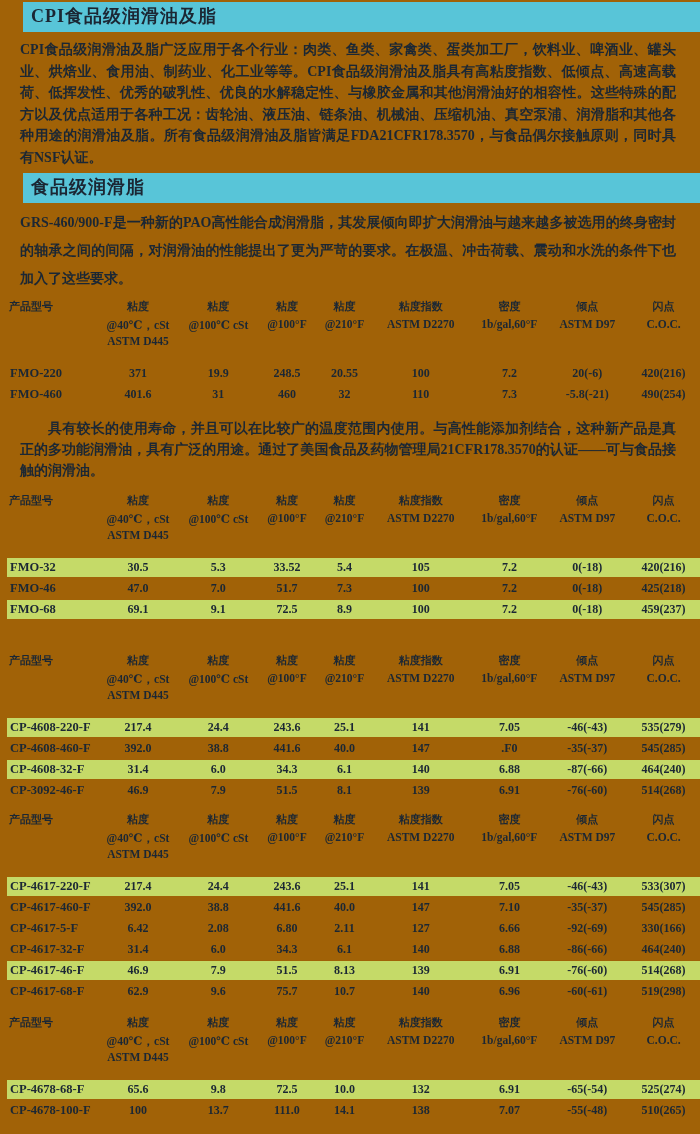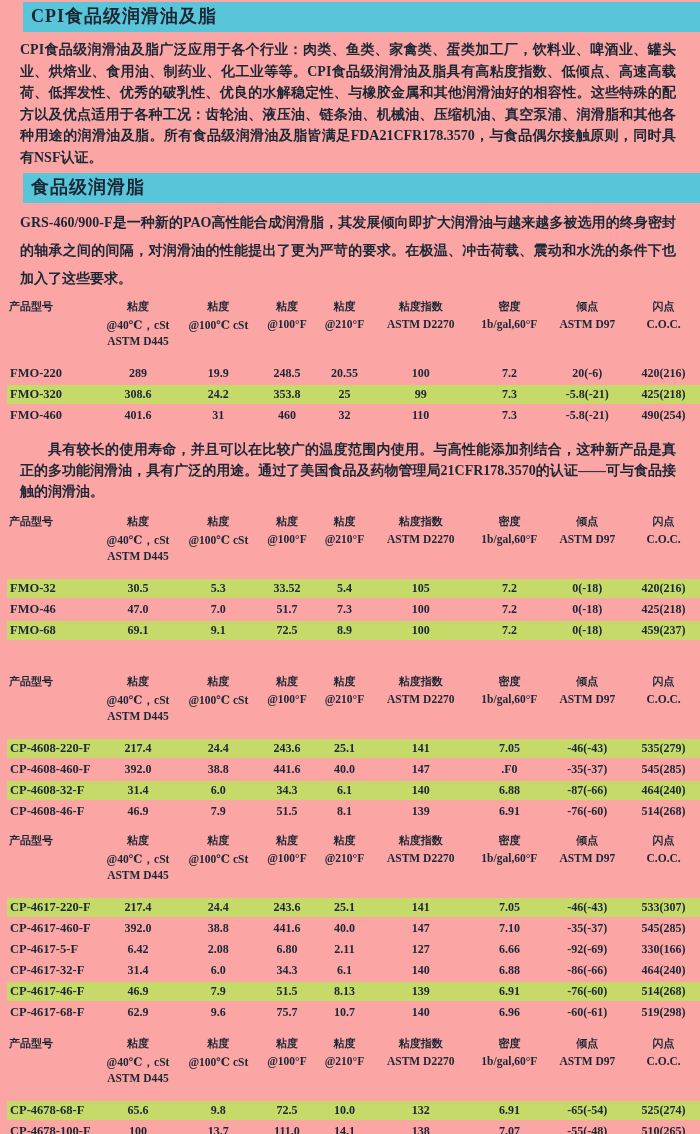--- a/index.html
+++ b/index.html
@@ -1,17 +1,17 @@
 <!DOCTYPE html>
 <html style="--cyan: #58c5d8; --green: #c5da68; --ink: #1b2734;"><head>
 <meta charset="utf-8">
 <style>
   html,body{margin:0;padding:0;background:#fff;}
   .page{
-    position:relative;width:700px;height:1134px;background:#fca5a5;overflow:hidden;
+    position:relative;width:700px;height:1134px;background:#a16207;overflow:hidden;
     font-family:"Liberation Serif","DejaVu Serif",serif;
     color:var(--ink,#1b2734);
   }
   .bar{
     background:var(--cyan,#58c5d8);
     margin-left:23px;
     padding:2px 0 4px 8px;
     font-size:18px;font-weight:bold;
     letter-spacing:1px;
   }
@@ -110,39 +110,28 @@
     <th></th>
     <th></th>
   </tr>
 </thead>
     <tbody>
         <tr class="spacer">
           <td colspan="9"></td>
         </tr>
         <tr class="data-row">
           <td>FMO-220</td>
-          <td>289</td>
+          <td>371</td>
           <td>19.9</td>
           <td>248.5</td>
           <td>20.55</td>
           <td>100</td>
           <td>7.2</td>
           <td>20(-6)</td>
           <td>420(216)</td>
-        </tr>
-        <tr class="data-row hl">
-          <td>FMO-320</td>
-          <td>308.6</td>
-          <td>24.2</td>
-          <td>353.8</td>
-          <td>25</td>
-          <td>99</td>
-          <td>7.3</td>
-          <td>-5.8(-21)</td>
-          <td>425(218)</td>
         </tr>
         <tr class="data-row">
           <td>FMO-460</td>
           <td>401.6</td>
           <td>31</td>
           <td>460</td>
           <td>32</td>
           <td>110</td>
           <td>7.3</td>
           <td>-5.8(-21)</td>
@@ -318,21 +307,21 @@
           <td>31.4</td>
           <td>6.0</td>
           <td>34.3</td>
           <td>6.1</td>
           <td>140</td>
           <td>6.88</td>
           <td>-87(-66)</td>
           <td>464(240)</td>
         </tr>
         <tr class="data-row">
-          <td>CP-4608-46-F</td>
+          <td>CP-3092-46-F</td>
           <td>46.9</td>
           <td>7.9</td>
           <td>51.5</td>
           <td>8.1</td>
           <td>139</td>
           <td>6.91</td>
           <td>-76(-60)</td>
           <td>514(268)</td>
         </tr>
       </tbody>

